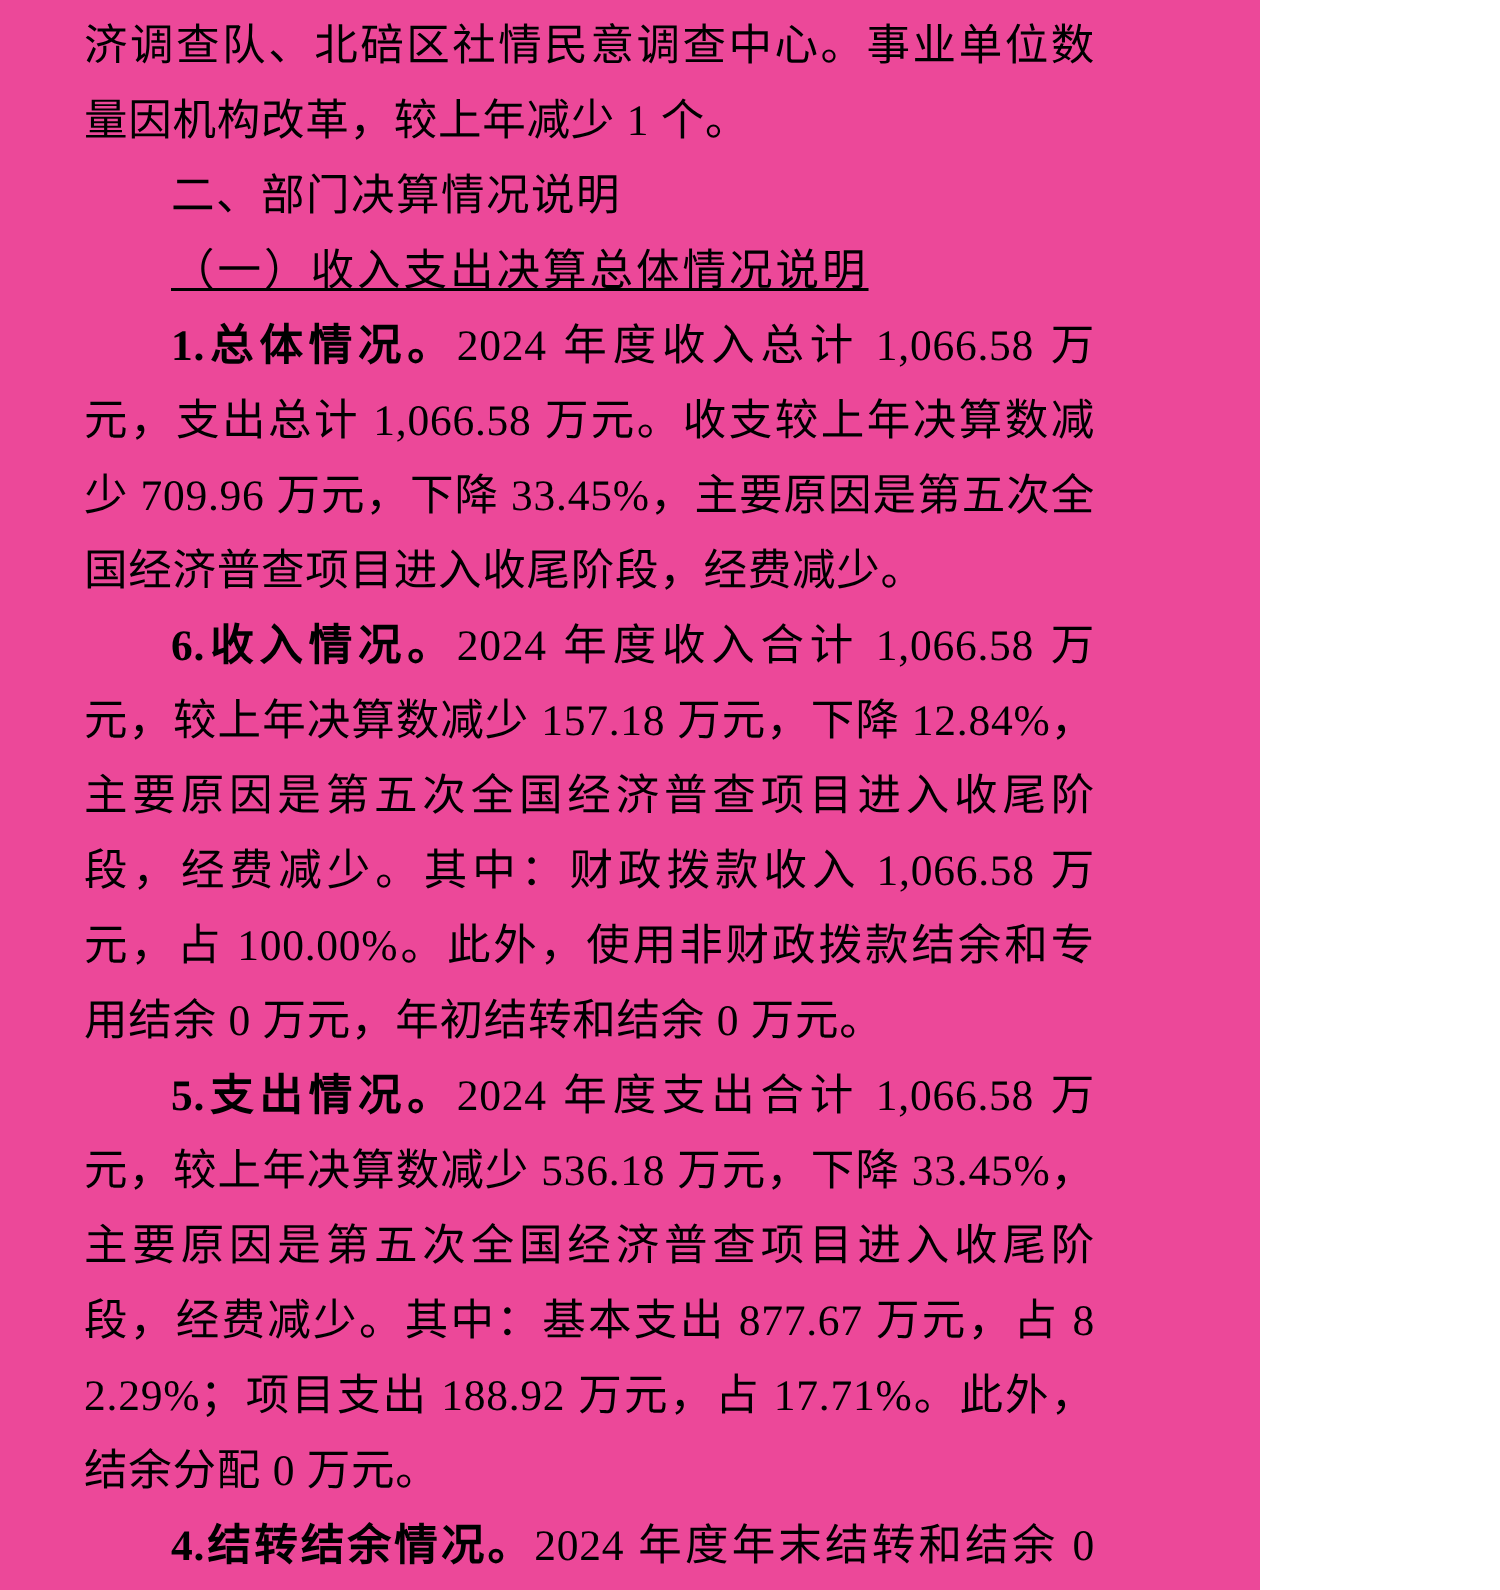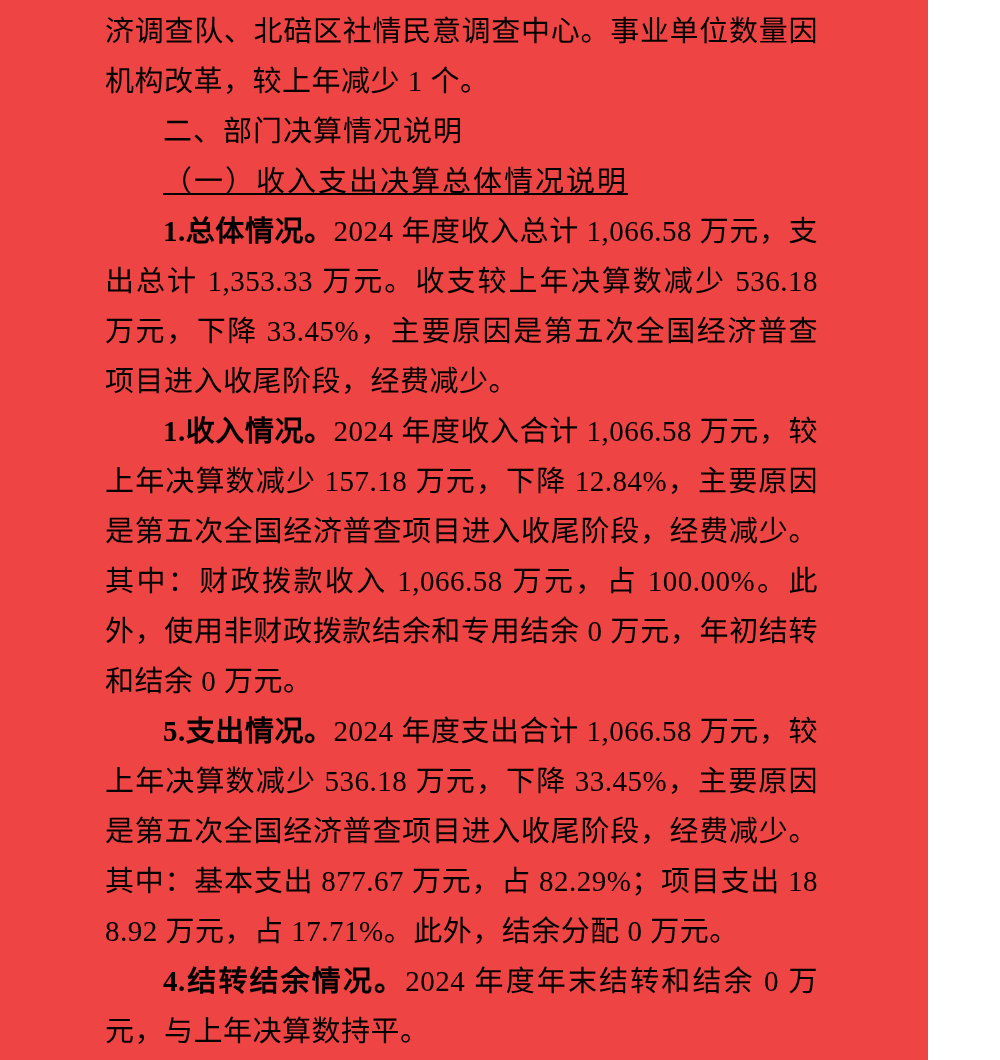--- a/index.html
+++ b/index.html
@@ -7,24 +7,24 @@
     padding: 0;
     background: #ffffff;
   }
   body {
     width: 1000px;
     height: 1060px;
     overflow: hidden;
   }
   .page {
     box-sizing: border-box;
-    width: 928px;
+    width: 840px;
     height: 1060px;
-    padding: 6px 110px 0 105px;
-    background: #ef4444;
+    padding: 6px 110px 0 56px;
+    background: #ec4899;
     color: #000000;
   }
   p {
     margin: 0;
     padding: 0;
     font-family: "Liberation Serif", "DejaVu Serif", serif;
     font-size: 29px;
     line-height: 50px;
     color: #000000;
     text-align: justify;
@@ -59,25 +59,25 @@
 
   <p>
     <span>济调查队、北碚区社情民意调查中心。事业单位数量因机构改革，较上年减少 1 个。</span>
   </p>
 
   <p class="heading">二、部门决算情况说明</p>
 
   <p class="subheading">（一）收入支出决算总体情况说明</p>
 
   <p class="indent">
-    <span class="lead">1.总体情况。</span><span>2024 年度收入总计 1,066.58 万元，支出总计 1,353.33 万元。收支较上年决算数减少 536.18 万元，下降 33.45%，主要原因是第五次全国经济普查项目进入收尾阶段，经费减少。</span>
+    <span class="lead">1.总体情况。</span><span>2024 年度收入总计 1,066.58 万元，支出总计 1,066.58 万元。收支较上年决算数减少 709.96 万元，下降 33.45%，主要原因是第五次全国经济普查项目进入收尾阶段，经费减少。</span>
   </p>
 
   <p class="indent">
-    <span class="lead">1.收入情况。</span><span>2024 年度收入合计 1,066.58 万元，较上年决算数减少 157.18 万元，下降 12.84%，主要原因是第五次全国经济普查项目进入收尾阶段，经费减少。其中：财政拨款收入 1,066.58 万元，占 100.00%。此外，使用非财政拨款结余和专用结余 0 万元，年初结转和结余 0 万元。</span>
+    <span class="lead">6.收入情况。</span><span>2024 年度收入合计 1,066.58 万元，较上年决算数减少 157.18 万元，下降 12.84%，主要原因是第五次全国经济普查项目进入收尾阶段，经费减少。其中：财政拨款收入 1,066.58 万元，占 100.00%。此外，使用非财政拨款结余和专用结余 0 万元，年初结转和结余 0 万元。</span>
   </p>
 
   <p class="indent">
     <span class="lead">5.支出情况。</span><span>2024 年度支出合计 1,066.58 万元，较上年决算数减少 536.18 万元，下降 33.45%，主要原因是第五次全国经济普查项目进入收尾阶段，经费减少。其中：基本支出 877.67 万元，占 82.29%；项目支出 188.92 万元，占 17.71%。此外，结余分配 0 万元。</span>
   </p>
 
   <p class="indent">
     <span class="lead">4.结转结余情况。</span><span>2024 年度年末结转和结余 0 万元，与上年决算数持平。</span>
   </p>
 

